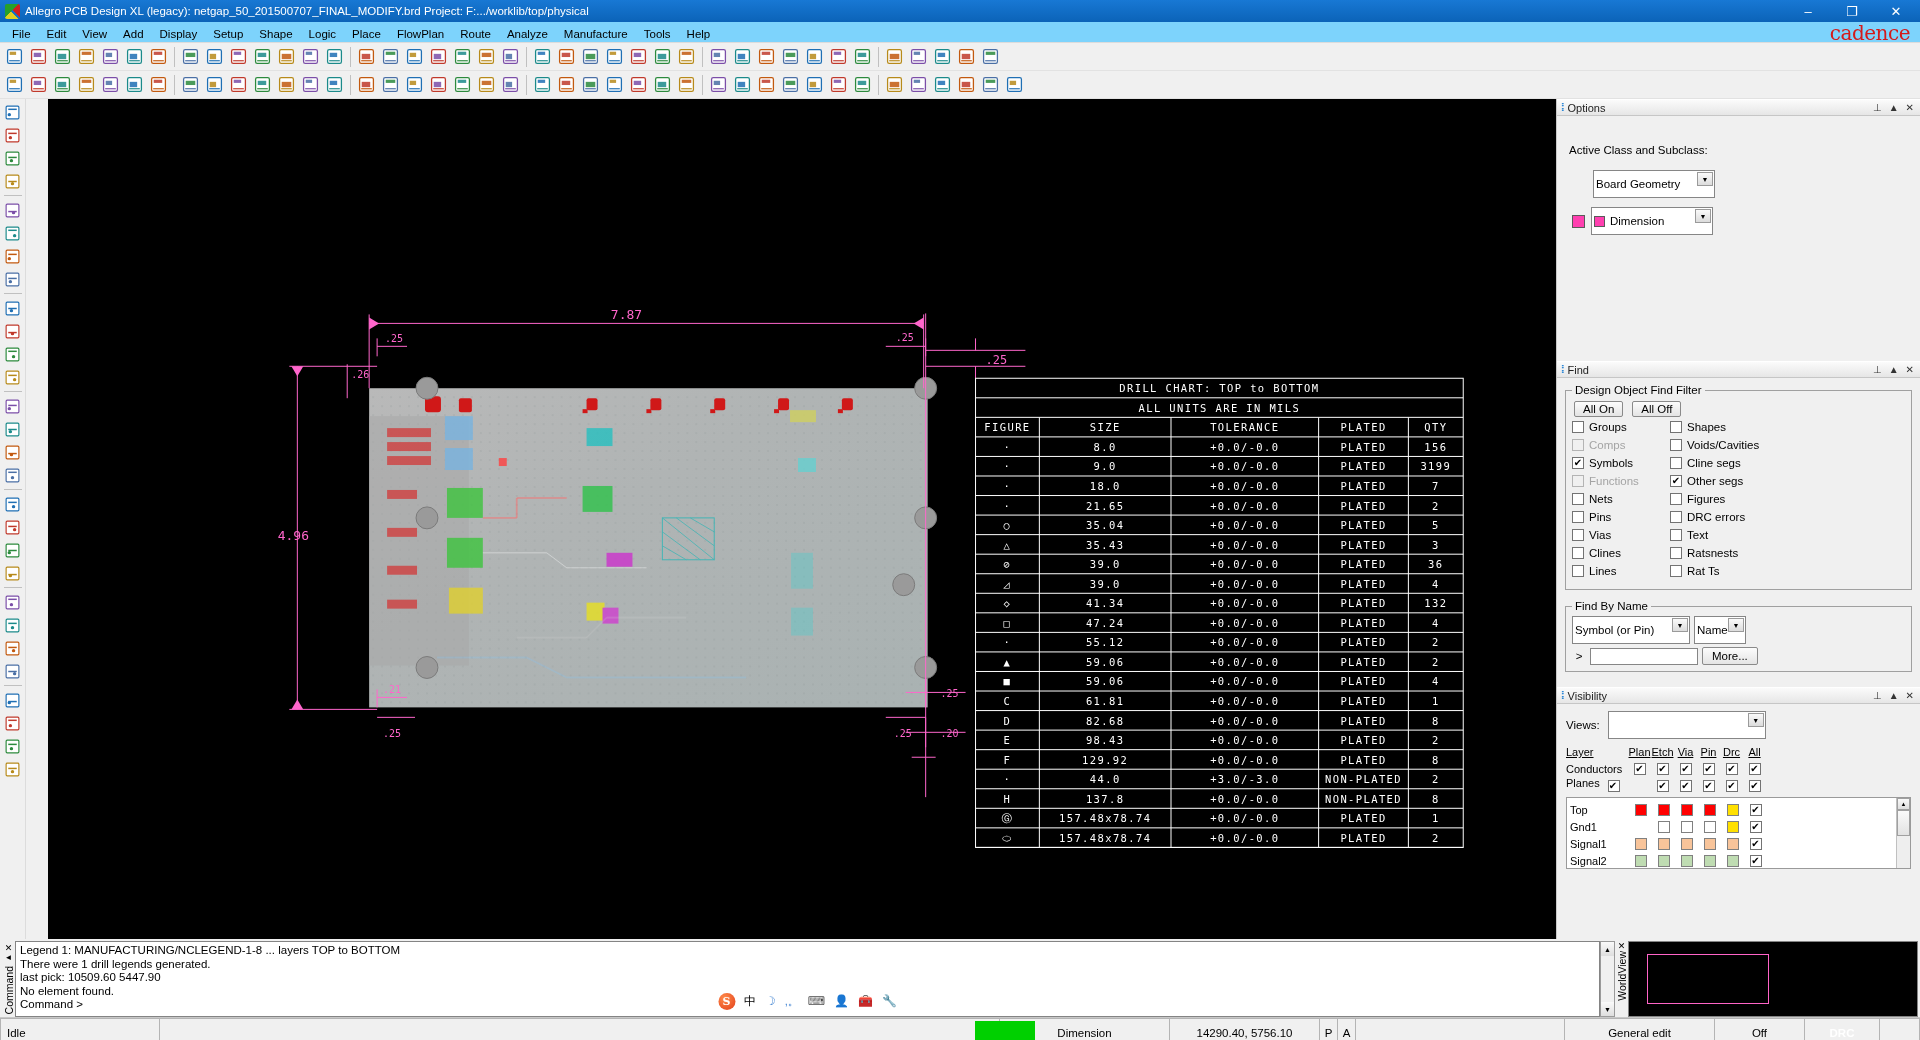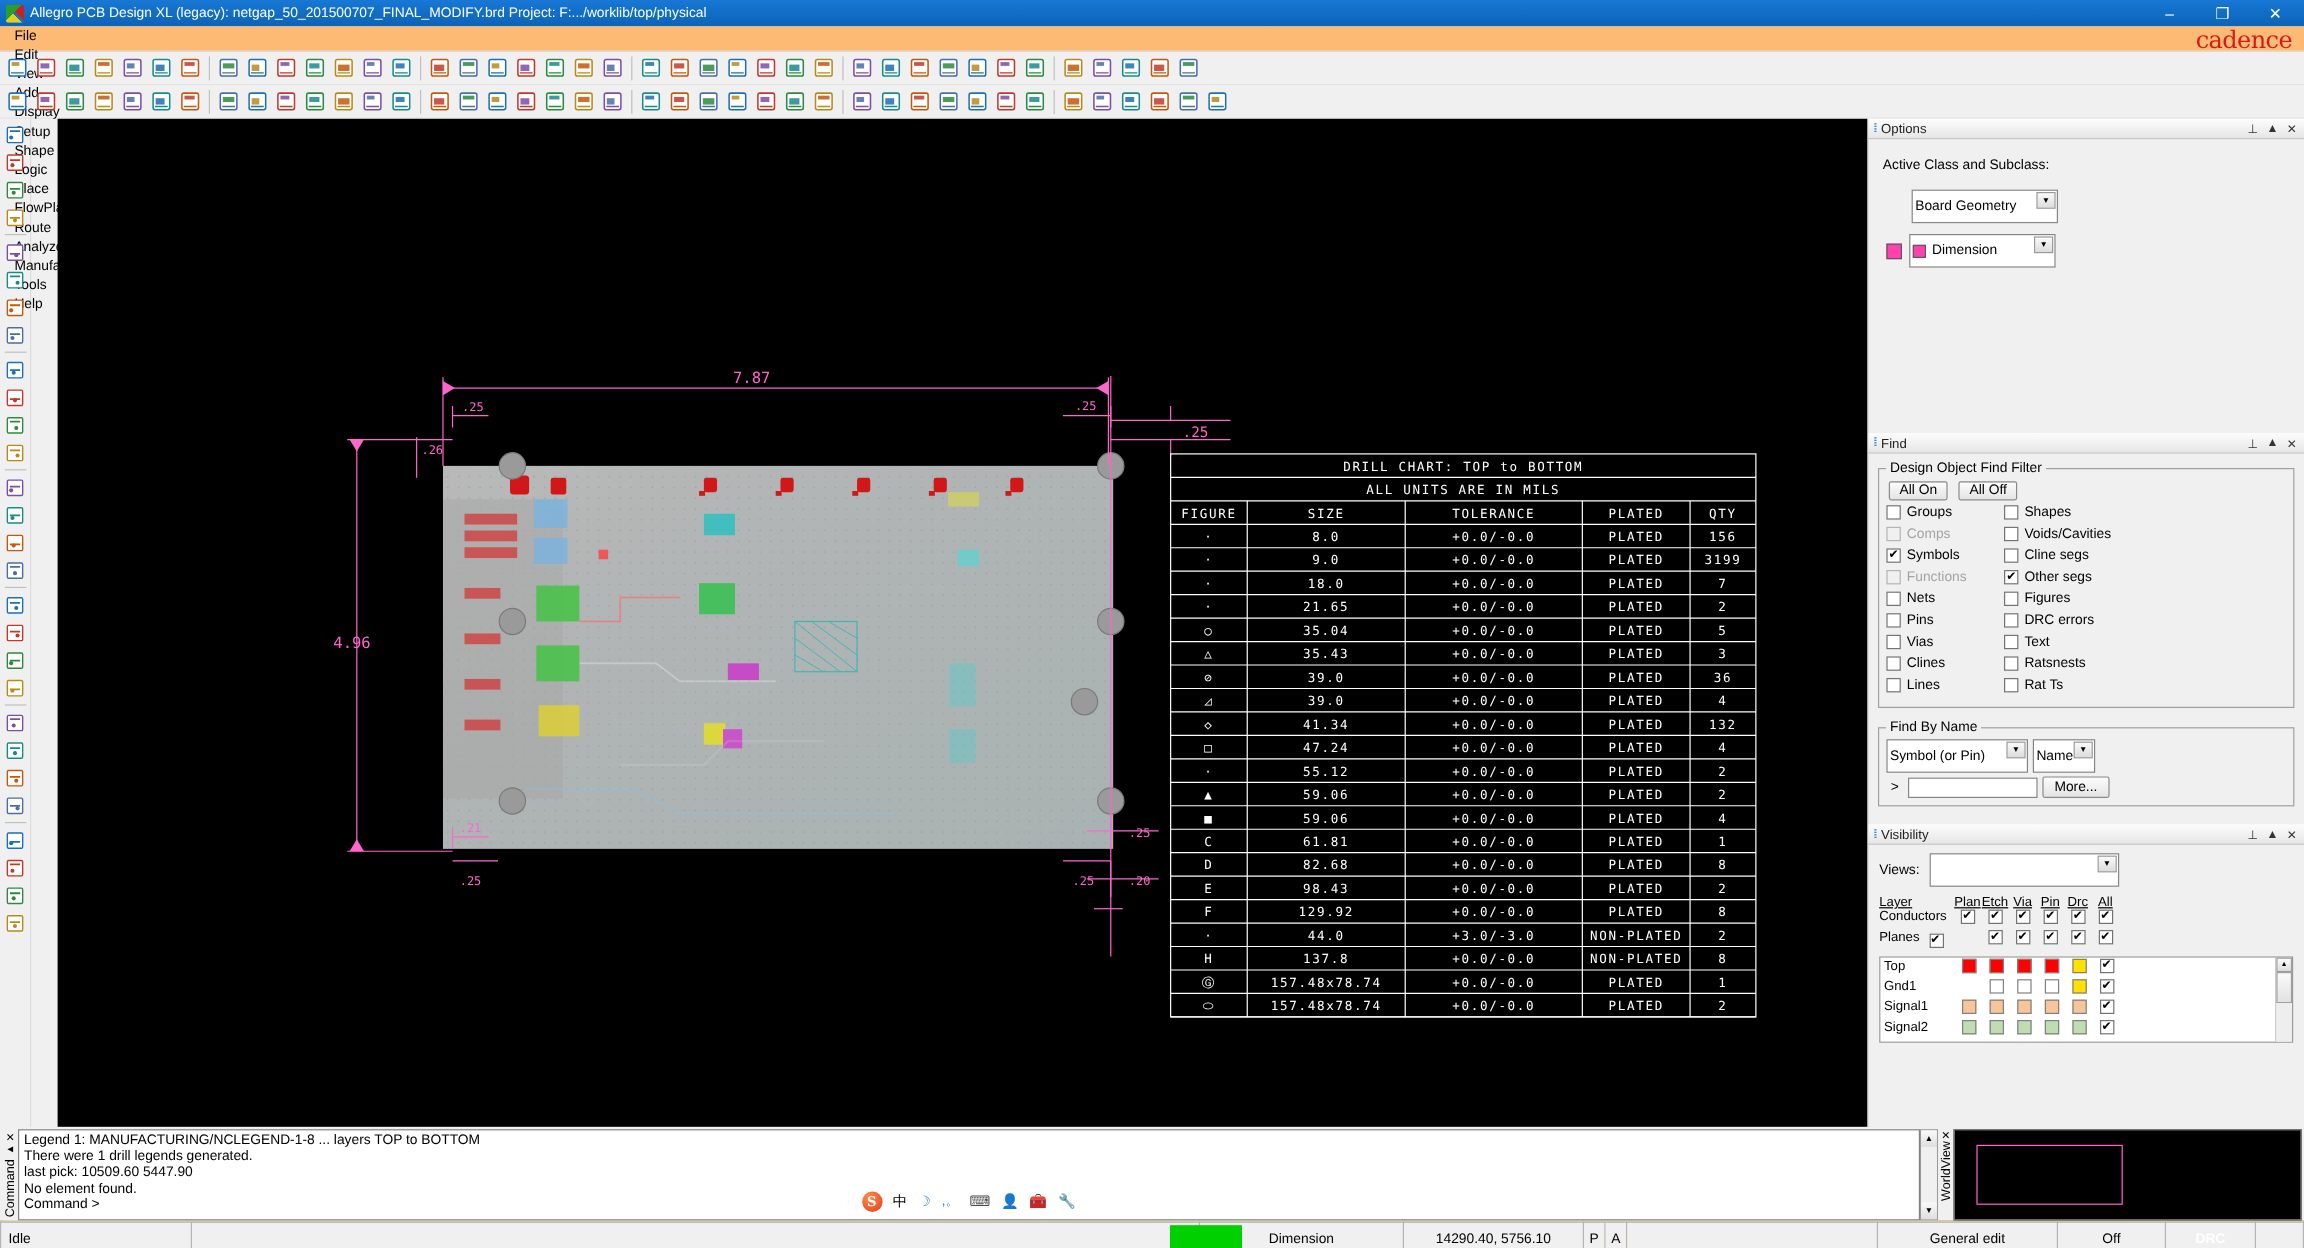--- a/index.html
+++ b/index.html
@@ -33,24 +33,23 @@
   }
   #titlebar .title-text { white-space: nowrap; overflow: hidden; }
   #titlebar .winbtns { margin-left: auto; display: flex; }
   #titlebar .winbtn {
     width: 44px; height: 22px; display: flex; align-items: center; justify-content: center;
     font-size: 13px; color: #fff;
   }
 
   
   #menubar {
-    height: 21px; background: #fdba74; display: flex; align-items: flex-start;
+    height: 21px; background: #7dd3fc; display: flex; align-items: flex-end;
     border-bottom: 1px solid #dcdcdc; padding-left: 4px;
     position: relative;
-    flex-direction: column;
   }
   #menubar .mi { padding: 2px 8px; font-size: 11.5px; color: #000; cursor: default; }
   #cadence-logo {
     position: absolute; right: 10px; top: -1px;
     font-size: 20px; font-weight: 400; color: #d41a1a;
     font-family: "DejaVu Serif", serif; letter-spacing: -.5px;
   }
 
   
   .toolbar {
@@ -121,21 +120,21 @@
     font-size: 10px; line-height: 1; color: #000; flex: none;
   }
   .cb.dis { background: #f0f0f0; border-color: #b4b4b4; }
   .cbtxt { font-size: 11.5px; }
   .cbtxt.dis { color: #a4a4a4; }
 
   
   #vis-grid { font-size: 11px; }
   .vis-hdr { display: flex; align-items: center; }
   .vis-hdr .h { width: 23px; text-align: center; text-decoration: underline; }
-  .vis-row { display: flex; align-items: flex-start; height: 17px; }
+  .vis-row { display: flex; align-items: flex-end; height: 17px; }
   .vis-row .nm { width: 62px; }
   .vis-row .c { width: 23px; display: flex; justify-content: center; }
   .colorbox { width: 12px; height: 12px; border: 1px solid #808080; }
 
   
   #console-wrap { display: flex; height: 78px; background: #f0f0f0; padding: 2px 2px 0 2px; }
   #cmd-side {
     width: 13px; background: #f0f0f0; display: flex; flex-direction: column;
     align-items: center; padding-top: 2px; font-size: 9px;
   }
@@ -1300,21 +1299,21 @@
     <div class="panel-head">
       <span class="grip">⁞⁞</span>
       <span>Options</span>
       <span class="hbtns">
         <span>⊥</span>
         <span>▲</span>
         <span>✕</span>
       </span>
     </div>
     <div class="panel-body" style="height:245px">
-      <div class="lbl" style="margin:8px 0 14px 2px">Active Class and Subclass:</div>
+      <div class="lbl" style="margin:20px 0 14px 2px">Active Class and Subclass:</div>
       <div style="margin-left:26px">
         <div class="fakesel" style="width:122px">
           <span>Board Geometry</span>
           <span class="arrow">▼</span>
         </div>
       </div>
       <div style="display:flex;align-items:center;gap:6px;margin:9px 0 0 5px">
         <span class="swatch" id="sub-sw" style="background: rgb(255, 64, 176);"></span>
         <div class="fakesel" style="width:122px;gap:5px">
           <span class="swatch" style="width: 11px; height: 11px; background: rgb(255, 64, 176);" id="sub-sw2"></span>

